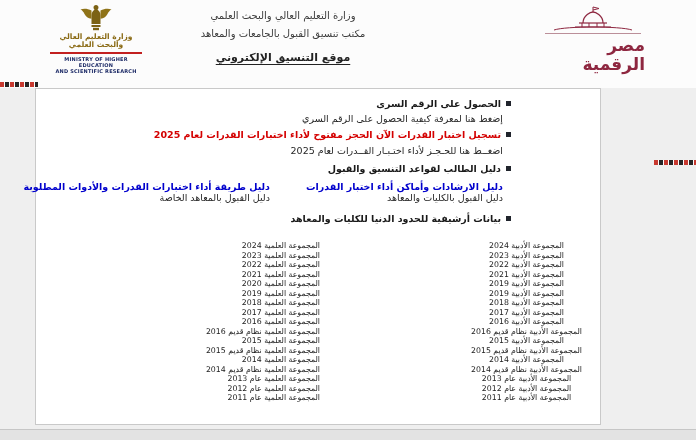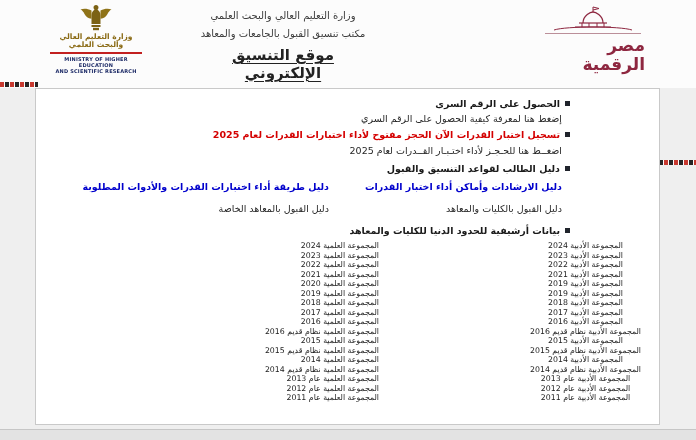--- a/index.html
+++ b/index.html
@@ -18,56 +18,56 @@
     direction:rtl; padding:1px 2px 2px;
   }
   .gov-logo .en-name {
     border-top:2px solid #c22020; margin-top:1px; padding-top:2px;
     font-size:5px; font-weight:bold; color:#1c2a66; letter-spacing:.2px; line-height:1.25;
   }
 
   .center-titles { position:absolute; left:198px; top:10px; width:170px; text-align:center; direction:rtl; }
   .center-titles .t1, .center-titles .t2 { font-size:10px; color:#3c3c3c; margin-bottom:7px; }
   .center-titles .t3 {
-    display:inline-block; font-size:15px; font-weight:bold; color:#222;
+    display:inline-block; font-size:11px; font-weight:bold; color:#222;
     text-decoration:underline; text-underline-offset:3px; cursor:pointer;
   }
 
   .digital-egypt { position:absolute; left:541px; top:4px; width:104px; }
   .digital-egypt .drawing { display:block; margin:0 auto; }
   .digital-egypt .de-line { border-top:1px solid #bb8f99; margin:1px 4px 2px; }
   .digital-egypt .de-label { font-size:17px; font-weight:bold; color:#8e2740; direction:rtl; line-height:1.1; }
 
   
   .stripe { position:absolute; height:5px;
     background:repeating-linear-gradient(90deg,#c8392f 0 4px,#fdfdfd 4px 5px,#252525 5px 9px,#fdfdfd 9px 10px);
   }
   .stripe-left  { top:82px;  left:0;  width:38px; }
   .stripe-right { top:160px; right:0; width:42px; }
 
   
-  .main-box { position:absolute; top:88px; left:35px; width:625px; height:337px;
+  .main-box { position:absolute; top:88px; left:35px; width:566px; height:337px;
     background:#ffffff; border:1px solid #c9c9c9; direction:rtl; }
 
   .h-row { position:absolute; display:flex; align-items:center; gap:5px; direction:rtl;
     font-size:9.5px; font-weight:bold; color:#1a1a1a; white-space:nowrap; }
   .bullet { display:inline-block; width:5px; height:5px; background:#20242c; flex:0 0 auto; }
   .h-red { color:#d40000; }
 
   .sub-link { position:absolute; font-size:9.5px; color:#262626; white-space:nowrap;
     direction:rtl; cursor:pointer; }
 
   .sec1-h { top:9px;  right:89px; }
   .sec1-l { top:24px; right:97px;margin-left:36px; }
   .sec2-h { top:40px; right:89px; }
   .sec2-l { top:56px; right:97px; }
   .sec3-h { top:74px; right:89px; }
-  .sec4-h { top:136px; right:89px; }
-
-  .guide-col { position:absolute; top:92px; display:flex; flex-direction:column; gap:11px;
+  .sec4-h { top:124px; right:89px; }
+
+  .guide-col { position:absolute; top:92px; display:flex; flex-direction:column; 
     direction:rtl; text-align:right; }
   .guide-col-a { right:97px; }
   .guide-col-b { right:330px; }
   .guide-link { font-size:9.5px; white-space:nowrap; cursor:pointer; }
   .guide-blue { color:#0000cc; font-weight:bold; }
   .guide-black { color:#262626; }
 
   .arch-col { position:absolute; top:152px; direction:rtl; text-align:right;margin-left:17px; }
   .arch-col-literary   { right:18px;text-align:center; }
   .arch-col-scientific { right:280px; }

